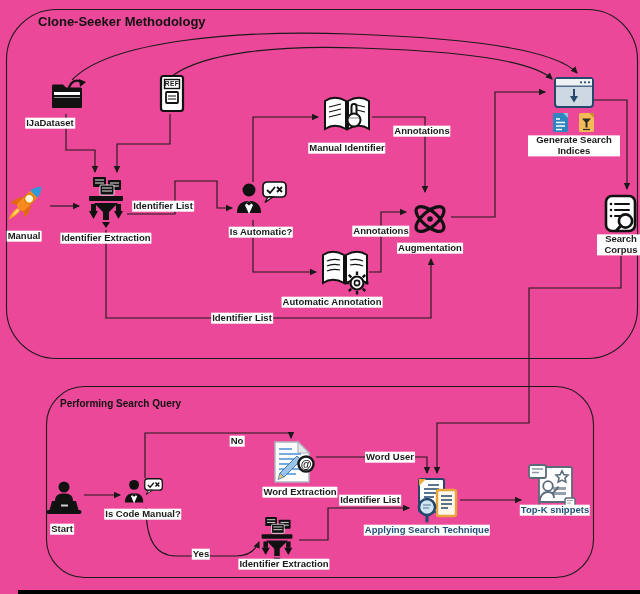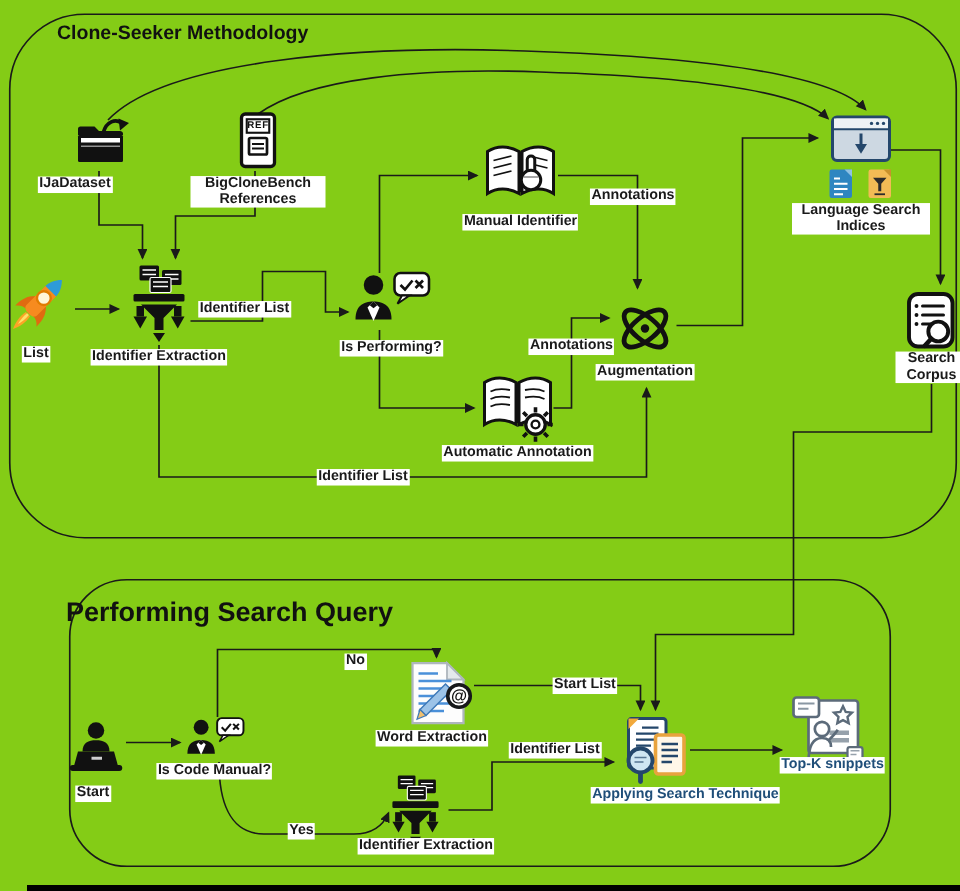--- a/index.html
+++ b/index.html
@@ -1,16 +1,16 @@
 <!DOCTYPE html>
 <html><head>
 <meta charset="utf-8">
 <style>
   html,body{margin:0;padding:0;background:#fff;}
-  #canvas{position:relative;width:640px;height:594px;background:#84cc16;overflow:hidden;
+  #canvas{position:relative;width:640px;height:594px;background:#ec4899;overflow:hidden;
           font-family:"Liberation Sans",sans-serif;}
   #edge-layer{position:absolute;left:0;top:0;z-index:1;}
   .icon{position:absolute;z-index:2;}
   .icon svg{display:block;overflow:visible;}
   .lbl{position:absolute;z-index:3;transform:translate(-50%,-50%);
        font:bold 9.5px "Liberation Sans",sans-serif;color:#1a1a1a;text-align:center;
        background:#fff;line-height:1.12;white-space:nowrap;padding:0 1px;}
   .lbl.wrap{white-space:normal;}
   .lbl.blue{color:#1f4e79;font-size:9.5px;}
   .title{position:absolute;z-index:3;font:bold 13px "Liberation Sans",sans-serif;color:#111;}
@@ -69,21 +69,21 @@
 
       <path d="M 299,540 L 328,540 L 328,508 L 409,508" marker-end="url(#arr)"></path>
 
       <path d="M 460,500 L 521,500" marker-end="url(#arr)"></path>
 
       <rect x="18" y="590" width="622" height="4" fill="#000" stroke="none"></rect>
     </g>
   </svg>
 
   <div class="title" style="left:38px;top:14px">Clone-Seeker Methodology</div>
-  <div class="title" style="left:44px;top:398px;font-size:18px">Performing Search Query</div>
+  <div class="title" style="left:60px;top:398px;font-size:10px">Performing Search Query</div>
 
   <div class="icon" style="left:50px;top:78px">
     <svg width="36" height="36" viewBox="0 0 36 36">
       <path d="M19,10 C21,3 27,1 31,4" stroke="#111" stroke-width="2.4" fill="none"></path>
       <path d="M29,1 l7,3 -6,5 z" fill="#111"></path>
       <path d="M2,12 V8 C2,7 2.6,6.4 3.6,6.4 H13 L16,9.4 H30 C31,9.4 32,10 32,11 V12 Z" fill="#111"></path>
       <rect x="2" y="12" width="30" height="18" rx="1" fill="#111"></rect>
       <rect x="4" y="14" width="26" height="3" fill="#fff"></rect>
       <rect x="4" y="19" width="26" height="1" fill="#fff" opacity="0.55"></rect>
     </svg>
@@ -292,38 +292,37 @@
       <rect x="29" y="28" width="13" height="3" fill="#96a1ab"></rect>
       <rect x="41" y="34" width="10" height="8" rx="1.5" fill="#fff" stroke="#5c6b7a" stroke-width="1.5"></rect>
       <path d="M43,36.5 h6 M43,39 h4" stroke="#96a1ab" stroke-width="1"></path>
       <path d="M44,42 l-2,3.5 5,-3.5" fill="#fff" stroke="#5c6b7a" stroke-width="1.3"></path>
       <circle cx="24" cy="22" r="4.8" fill="#fff" stroke="#5c6b7a" stroke-width="1.8"></circle>
       <path d="M15,44 C15,33 18,28 24,28 C28,28 30,30 30,34 M15,44 V47 M28,30 C31,27 33,25 34.5,22.5" fill="none" stroke="#5c6b7a" stroke-width="1.8"></path>
     </svg>
   </div>
 
   <div class="lbl" style="left:50px;top:123px">IJaDataset</div>
-  <div class="lbl wrap" style="left:172px;top:128px;width:88px">BigCloneBench References</div>
-  <div class="lbl" style="left:24px;top:236px">List</div>
+  <div class="lbl" style="left:24px;top:236px">Manual</div>
   <div class="lbl" style="left:106px;top:238px">Identifier Extraction</div>
-  <div class="lbl" style="left:261px;top:232px">Is Performing?</div>
+  <div class="lbl" style="left:261px;top:232px">Is Automatic?</div>
   <div class="lbl" style="left:347px;top:148px">Manual Identifier</div>
-  <div class="lbl" style="left:345px;top:302px">Automatic Annotation</div>
+  <div class="lbl" style="left:332px;top:302px">Automatic Annotation</div>
   <div class="lbl" style="left:430px;top:248px">Augmentation</div>
-  <div class="lbl wrap" style="left:574px;top:146px;width:90px">Language Search Indices</div>
+  <div class="lbl wrap" style="left:574px;top:146px;width:90px">Generate Search Indices</div>
   <div class="lbl wrap" style="left:621px;top:245px;width:46px">Search Corpus</div>
   <div class="lbl" style="left:62px;top:529px">Start</div>
   <div class="lbl" style="left:143px;top:514px">Is Code Manual?</div>
-  <div class="lbl" style="left:288px;top:492px">Word Extraction</div>
+  <div class="lbl" style="left:300px;top:492px">Word Extraction</div>
   <div class="lbl" style="left:284px;top:564px">Identifier Extraction</div>
-  <div class="lbl blue" style="left:457px;top:530px">Applying Search Technique</div>
+  <div class="lbl blue" style="left:427px;top:530px">Applying Search Technique</div>
   <div class="lbl blue" style="left:555px;top:510px">Top-K snippets</div>
 
   <div class="lbl" style="left:163px;top:206px">Identifier List</div>
   <div class="lbl" style="left:422px;top:131px">Annotations</div>
   <div class="lbl" style="left:381px;top:231px">Annotations</div>
   <div class="lbl" style="left:242px;top:318px">Identifier List</div>
   <div class="lbl" style="left:237px;top:441px">No</div>
   <div class="lbl" style="left:201px;top:554px">Yes</div>
-  <div class="lbl" style="left:390px;top:457px">Start List</div>
+  <div class="lbl" style="left:390px;top:457px">Word User</div>
   <div class="lbl" style="left:370px;top:500px">Identifier List</div>
 
 </div>
 
 </body></html>

